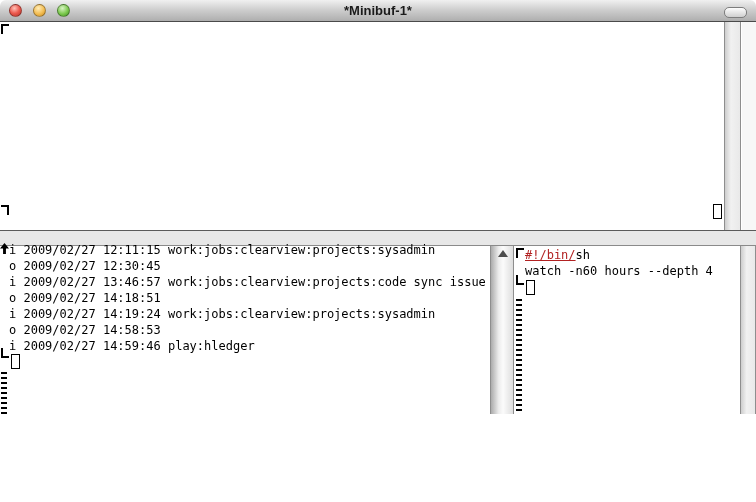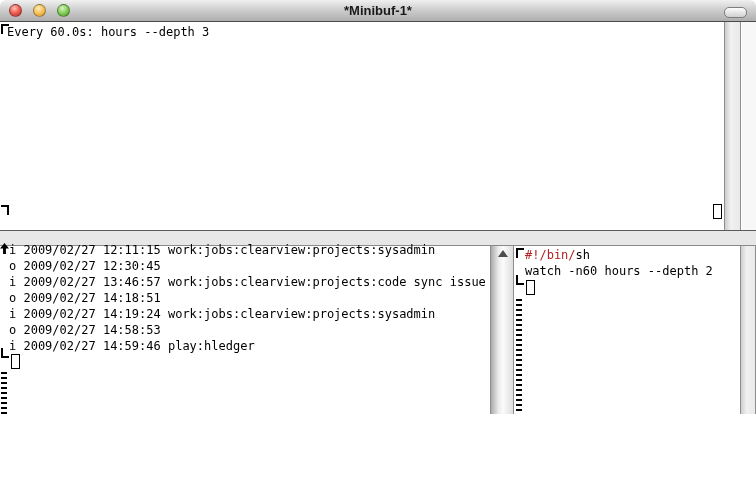--- a/index.html
+++ b/index.html
@@ -45,21 +45,21 @@
   .sb-track.empty{background:linear-gradient(to right,#cdcdcd,#f1f1f1 40%,#e9e9e9);}
   .sb-thumb{position:absolute;width:16px;height:30px;border-radius:8px;
     background:radial-gradient(circle at 40% 28%,#d9edff,#8cc0f4 35%,var(--scroll_thumb_blue,#2f6fd0) 70%,#1c4f9f);
     border:1px solid #24549c;box-sizing:border-box;}
   .sb-arrow-up{position:absolute;width:0;height:0;border-left:5px solid transparent;
     border-right:5px solid transparent;border-bottom:7px solid #4d4d4d;}
   .sb-arrow-down{position:absolute;width:0;height:0;border-left:5px solid transparent;
     border-right:5px solid transparent;border-top:7px solid #4d4d4d;}
 
   
-  .shebang{color:var(--shebang_red,#b22222);}
+  .shebang{color:var(--shebang_red,#b22222);text-decoration:underline;}
   .mb-prompt{color:var(--prompt_blue,#0000cd);}
   .paren{background:var(--paren_match_bg,#40e0d0);}
 
   .grip{position:absolute;right:0;bottom:0;width:15px;height:15px;background:#fff;
     background:repeating-linear-gradient(135deg,#ffffff 0 2px,#a8a8a8 2px 3px,#ffffff 3px 4px);}
 </style>
 </head>
 <body>
 
 <div id="frame">
@@ -69,21 +69,20 @@
     <span class="light yellow"></span>
     <span class="light green"></span>
     <div class="wintitle">*Minibuf-1*</div>
     <div class="pill"></div>
   </div>
 
   <div style="position:absolute;left:0;top:22px;width:756px;height:208px;">
     <div class="glyph-corner-tl" style="left:1px;top:2px;"></div>
     <div class="glyph-corner-tr" style="left:1px;top:183px;"></div>
 
-    <span style="position:absolute;left:7px;top:2px;white-space:pre;">Every 60.0s: hours --depth 3</span>
 
 
     <div class="hollow-cursor" style="left:713px;top:182px;"></div>
 
     <div class="sb-track empty" style="left:724px;top:0;width:17px;height:208px;"></div>
     <div style="position:absolute;left:742px;top:0;width:14px;height:208px;background:#f7f7f7;"></div>
   </div>
 
   <div class="modeline" style="left:0;top:230px;width:756px;">
     <span>-u:**  </span><b>*ansi-term*</b><span>   All (13,101)  (Term: char run ⌘)----[play:hledger 0:00]</span><span>--------------------------------------</span>
@@ -105,21 +104,21 @@
 
   <div class="sb-track" style="left:490px;top:246px;width:24px;height:217px;">
     <div class="sb-arrow-up" style="left:7px;top:4px;"></div>
     <div class="sb-thumb" style="left:3px;top:168px;"></div>
     <div class="sb-arrow-down" style="left:7px;bottom:4px;"></div>
   </div>
 
   <div style="position:absolute;left:514px;top:246px;width:242px;height:217px;">
     <div class="glyph-corner-tl" style="left:2px;top:2px;"></div>
     <pre style="position:absolute;left:11px;top:1px;"><span class="shebang">#!/bin/</span><span>sh</span>
-<span>watch -n60 hours --depth 2</span></pre>
+<span>watch -n60 hours --depth 4</span></pre>
     <div class="glyph-corner-bl" style="left:2px;top:29px;"></div>
     <div class="hollow-cursor" style="left:12px;top:34px;"></div>
     <div class="empty-dashes" style="left:2px;top:53px;height:162px;"></div>
     <div class="sb-track empty" style="left:226px;top:0;width:16px;height:217px;"></div>
   </div>
 
   <div class="modeline" style="left:0;top:463px;width:514px;">
     <span>--:--  </span><b>current.timelog</b><span>  Bot (3726,0)  darcs/edited  (Fundamental ⌘)----[</span>
   </div>
   <div class="modeline" style="left:514px;top:463px;width:242px;">

